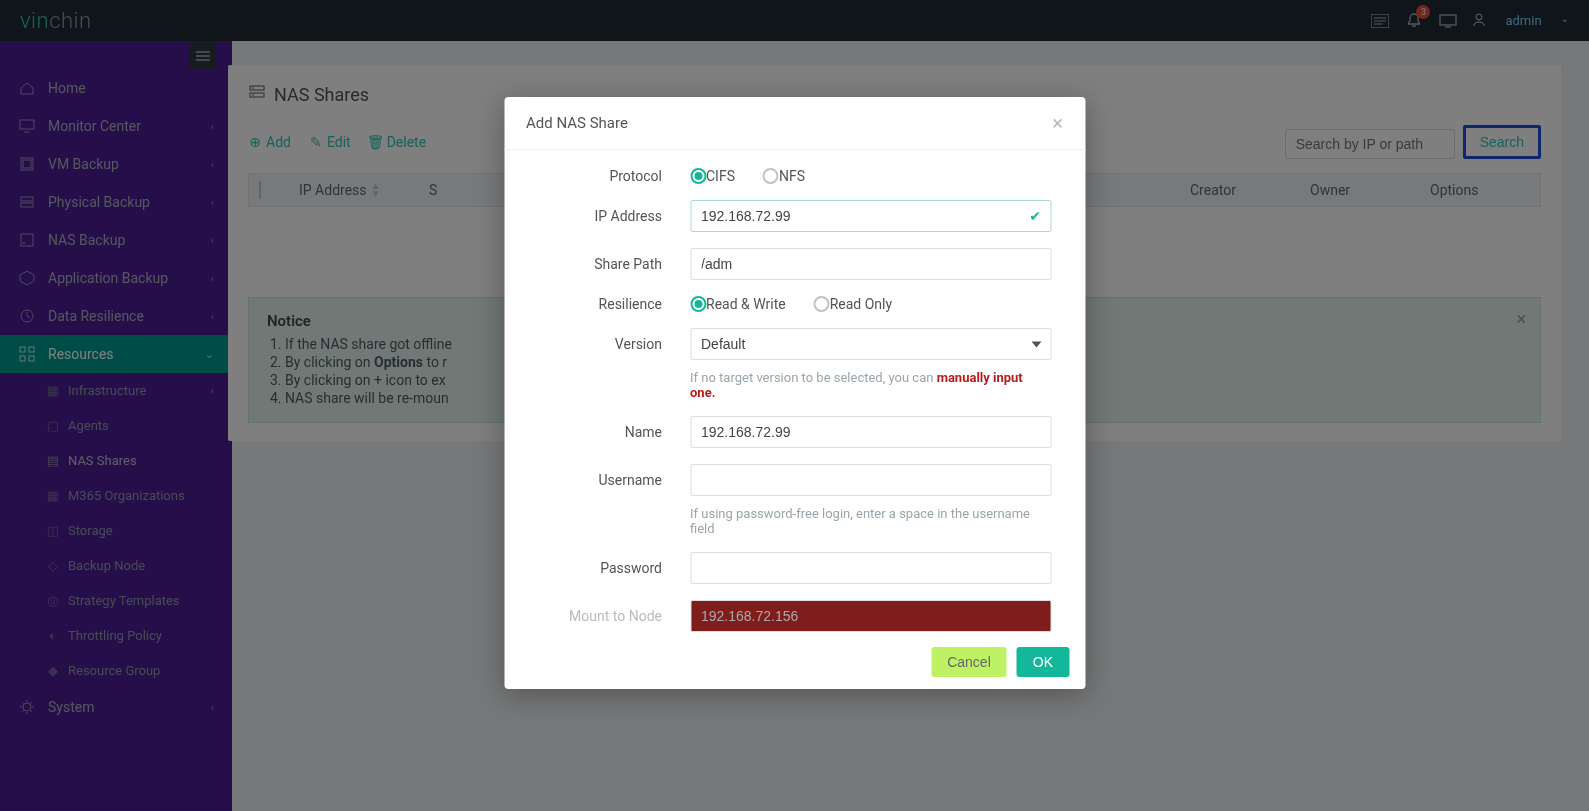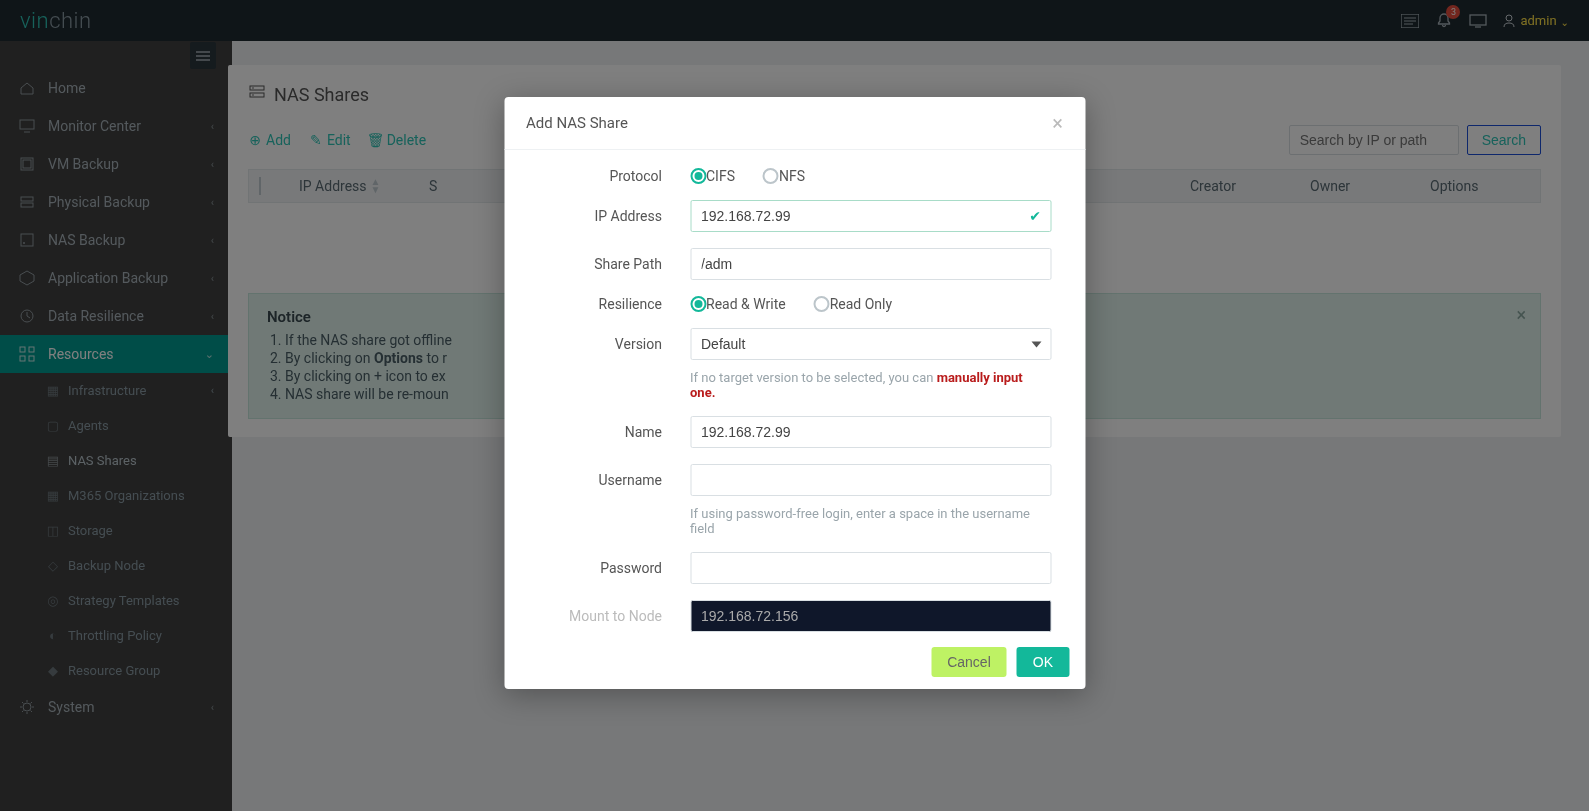--- a/index.html
+++ b/index.html
@@ -5,43 +5,43 @@
 * { box-sizing: border-box; margin: 0; padding: 0; }
 body { font-family: -apple-system, BlinkMacSystemFont, "Segoe UI", Roboto, Arial, sans-serif; background: #eef1f3; overflow: hidden; width: 1589px; height: 811px; position: relative; }
 
 .topbar { background: #1f2a30; height: 41px; display: flex; align-items: center; justify-content: space-between; padding: 0 20px; }
 .logo { color: #2ec4b6; font-size: 22px; font-weight: 300; letter-spacing: 0.5px; }
 .logo .vin { color: #2ec4b6; }
 .logo .chin { color: #8a9ba4; }
 .top-right { display: flex; align-items: center; gap: 14px; color: #a8b3ba; }
 .top-icon { width: 20px; height: 20px; display: inline-flex; align-items: center; justify-content: center; position: relative; cursor: pointer; }
 .badge { position: absolute; top: -6px; right: -6px; background: #e74c3c; color: #fff; border-radius: 50%; width: 14px; height: 14px; font-size: 9px; display: flex; align-items: center; justify-content: center; }
-.user-ctrl { display: flex; align-items: flex-end; gap: 4px; color: #fde047; cursor: pointer; font-size: 13px; }
-
-.sidebar { position: absolute; left: 0; top: 41px; bottom: 0; width: 232px; background: #404040; color: #a8b3ba; overflow-y: auto; }
+.user-ctrl { display: flex; align-items: flex-start; gap: 19px; color: #7dd3fc; cursor: pointer; font-size: 13px; }
+
+.sidebar { position: absolute; left: 0; top: 41px; bottom: 0; width: 232px; background: #4c1d95; color: #a8b3ba; overflow-y: auto; }
 .sidebar-toggle { height: 28px; display: flex; justify-content: flex-end; align-items: center; padding-right: 16px; }
 .hamburger { background: #2a363d; padding: 4px 6px; border-radius: 2px; cursor: pointer; color: #a8b3ba; }
 .nav-item { display: flex; align-items: center; padding: 10px 18px; font-size: 14px; color: #a8b3ba; cursor: pointer; position: relative; }
 .nav-item.active { background: #009b90; color: #fff; }
 .nav-item .nav-icon { width: 18px; height: 18px; display: inline-flex; align-items: center; justify-content: center; margin-right: 12px; opacity: 0.8; }
 .nav-item .chev { margin-left: auto; font-size: 11px; opacity: 0.7; }
 .nav-sub { padding: 10px 18px 10px 46px; font-size: 13px; color: #8a9ba4; cursor: pointer; display: flex; align-items: center; }
 .nav-sub .sub-icon { width: 14px; height: 14px; margin-right: 8px; display: inline-flex; align-items: center; justify-content: center; opacity: 0.6; }
 .nav-sub.active { color: #b8c4cb; }
 
 .main { position: absolute; left: 200px; top: 41px; right: 0; bottom: 0; padding: 24px 28px; overflow: auto; }
 .panel { background: #fff; border-radius: 2px; padding: 18px 20px; }
 .panel-title { font-size: 18px; color: #555; display: flex; align-items: center; gap: 8px; margin-bottom: 20px; }
 
 .toolbar { display: flex; align-items: center; gap: 18px; margin-bottom: 14px; }
 .tool-btn { display: flex; align-items: center; gap: 4px; color: #2ec4b6; font-size: 14px; cursor: pointer; }
 .tool-btn .tool-icon { width: 14px; height: 14px; display: inline-flex; align-items: center; justify-content: center; }
 .toolbar-right { margin-left: auto; display: flex; gap: 8px; align-items: flex-end; }
 .search-input { border: 1px solid #d9dfe3; padding: 6px 10px; width: 170px; font-size: 14px; color: #666; border-radius: 2px; }
-.search-btn { border: 1px solid #1d4ed8; color: #2ec4b6; background: #fff; padding: 6px 14px; font-size: 14px; border-radius: 2px; cursor: pointer; }
+.search-btn { border: 3px solid #1d4ed8; color: #2ec4b6; background: #fff; padding: 6px 14px; font-size: 14px; border-radius: 2px; cursor: pointer; }
 
 .table-hdr { background: #f0f3f5; border: 1px solid #e3e8eb; display: flex; align-items: center; padding: 8px 10px; font-size: 14px; color: #5a6a73; }
 .th { display: flex; align-items: center; gap: 4px; }
 .th .sort { color: #c1cbd1; font-size: 10px; line-height: 8px; display: flex; flex-direction: column; }
 .cbx { width: 14px; height: 14px; border: 1px solid #c1cbd1; background: #fff; }
 
 .notice-box { background: #e1f2ed; border: 1px solid #c7e6dd; padding: 14px 18px; margin-top: 90px; color: #4a5f66; font-size: 14px; position: relative; }
 .notice-box h4 { font-size: 15px; font-weight: 600; margin-bottom: 6px; color: #3a4a50; }
 .notice-box ol { padding-left: 18px; }
 .notice-box li { margin: 2px 0; }
@@ -64,21 +64,21 @@
 .radio-item.selected .radio-inner { display: block; }
 .text-input { width: 100%; border: 1px solid #d9dfe3; padding: 7px 10px; font-size: 14px; color: #444; border-radius: 2px; }
 .text-input.valid { border-color: #a8dcc8; }
 .input-wrap { position: relative; }
 .check-icon { position: absolute; right: 10px; top: 50%; transform: translateY(-50%); color: #13b89a; font-size: 14px; }
 .select-input { width: 100%; border: 1px solid #d9dfe3; padding: 7px 10px; font-size: 14px; color: #444; border-radius: 2px; background: #fff; appearance: none; position: relative; }
 .select-wrap { position: relative; }
 .select-wrap::after { content: ''; position: absolute; right: 10px; top: 50%; transform: translateY(-40%); border-left: 5px solid transparent; border-right: 5px solid transparent; border-top: 6px solid #555; pointer-events: none; }
 .hint { font-size: 13px; color: #9aa5ab; margin-top: 6px; }
 .hint .link { color: #b91c1c; cursor: pointer; font-weight: bold; }
-.disabled-field { background: #0f172a; color: #aaa; }
+.disabled-field { background: #7f1d1d; color: #aaa; }
 .modal-foot { padding: 12px 16px; display: flex; justify-content: flex-end; gap: 10px; border-top: 0; }
 .btn { padding: 7px 16px; font-size: 14px; border-radius: 3px; cursor: pointer; border: none; }
 .btn-cancel { background: #bef264; color: #666; }
 .btn-ok { background: #13b89a; color: #fff; }
 </style>
 </head>
 <body>
 
 <div class="topbar">
   <div class="logo">

